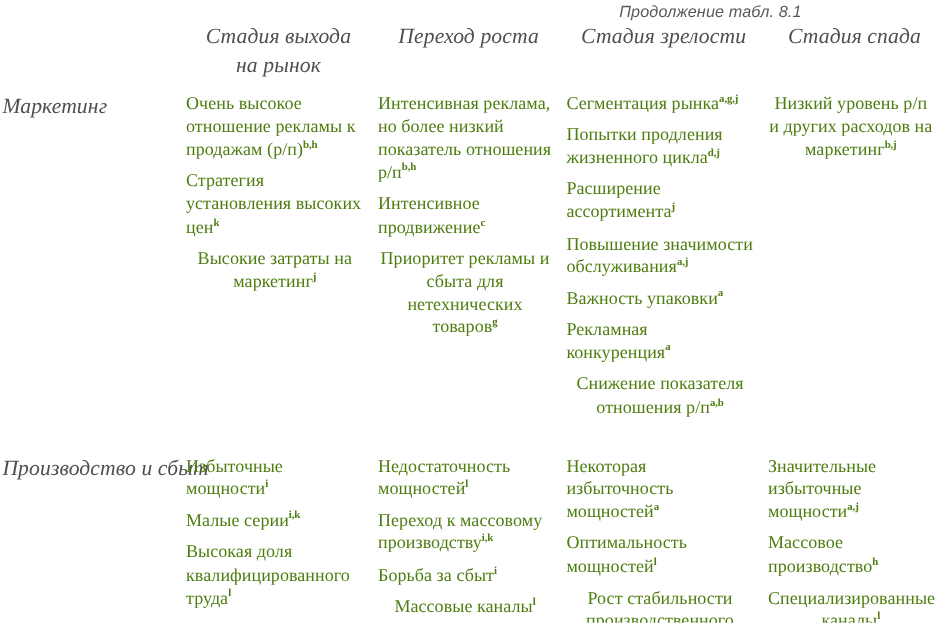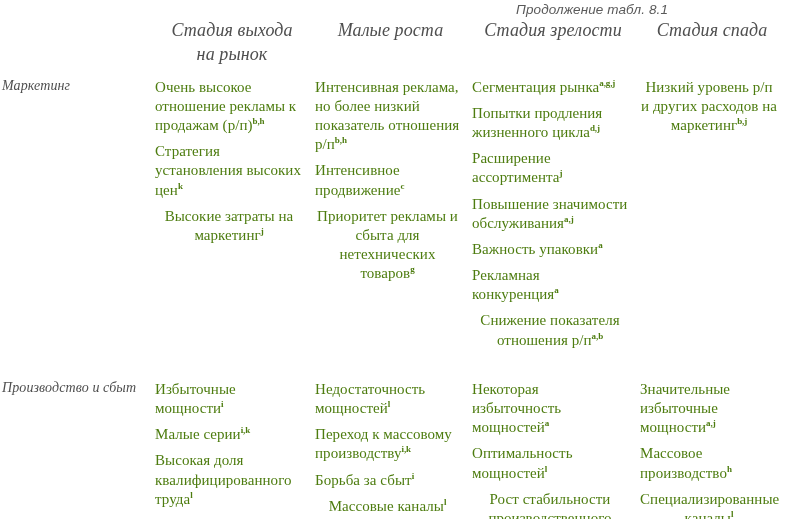--- a/index.html
+++ b/index.html
@@ -58,21 +58,21 @@
     text-align: center;
     vertical-align: top;
     padding: 0 6px 0 0;
     line-height: 1.35;
     letter-spacing: 0.1px;
   }
   th.stubhead { padding: 0; }
 
   td.stub {
     font-style: italic;
-    font-size: 14px;
+    font-size: 18px;
     color: #4f4f4f;
     vertical-align: top;
     white-space: nowrap;
     padding: 0 6px 0 2px;
     letter-spacing: 0.1px;
   }
   td.cell {
     vertical-align: top;
     padding: 0 12px 0 0;
   }
@@ -115,21 +115,21 @@
       <col class="c-stub">
         <col class="c-1">
         <col class="c-2">
         <col class="c-3">
         <col class="c-4">
     </colgroup>
     <thead>
       <tr>
         <th class="stubhead"></th>
         <th class="colhead">Стадия выхода<br>на рынок</th>
-        <th class="colhead">Малые роста</th>
+        <th class="colhead">Переход роста</th>
         <th class="colhead">Стадия зрелости</th>
         <th class="colhead">Стадия спада</th>
       </tr>
     </thead>
     <tbody>
       <tr class="body-row row-market">
         <td class="stub">Маркетинг</td>
         <td class="cell">
             <ul class="items">
               <li>Очень высокое отношение рекламы к продажам (р/п)<sup>b,h</sup></li>

